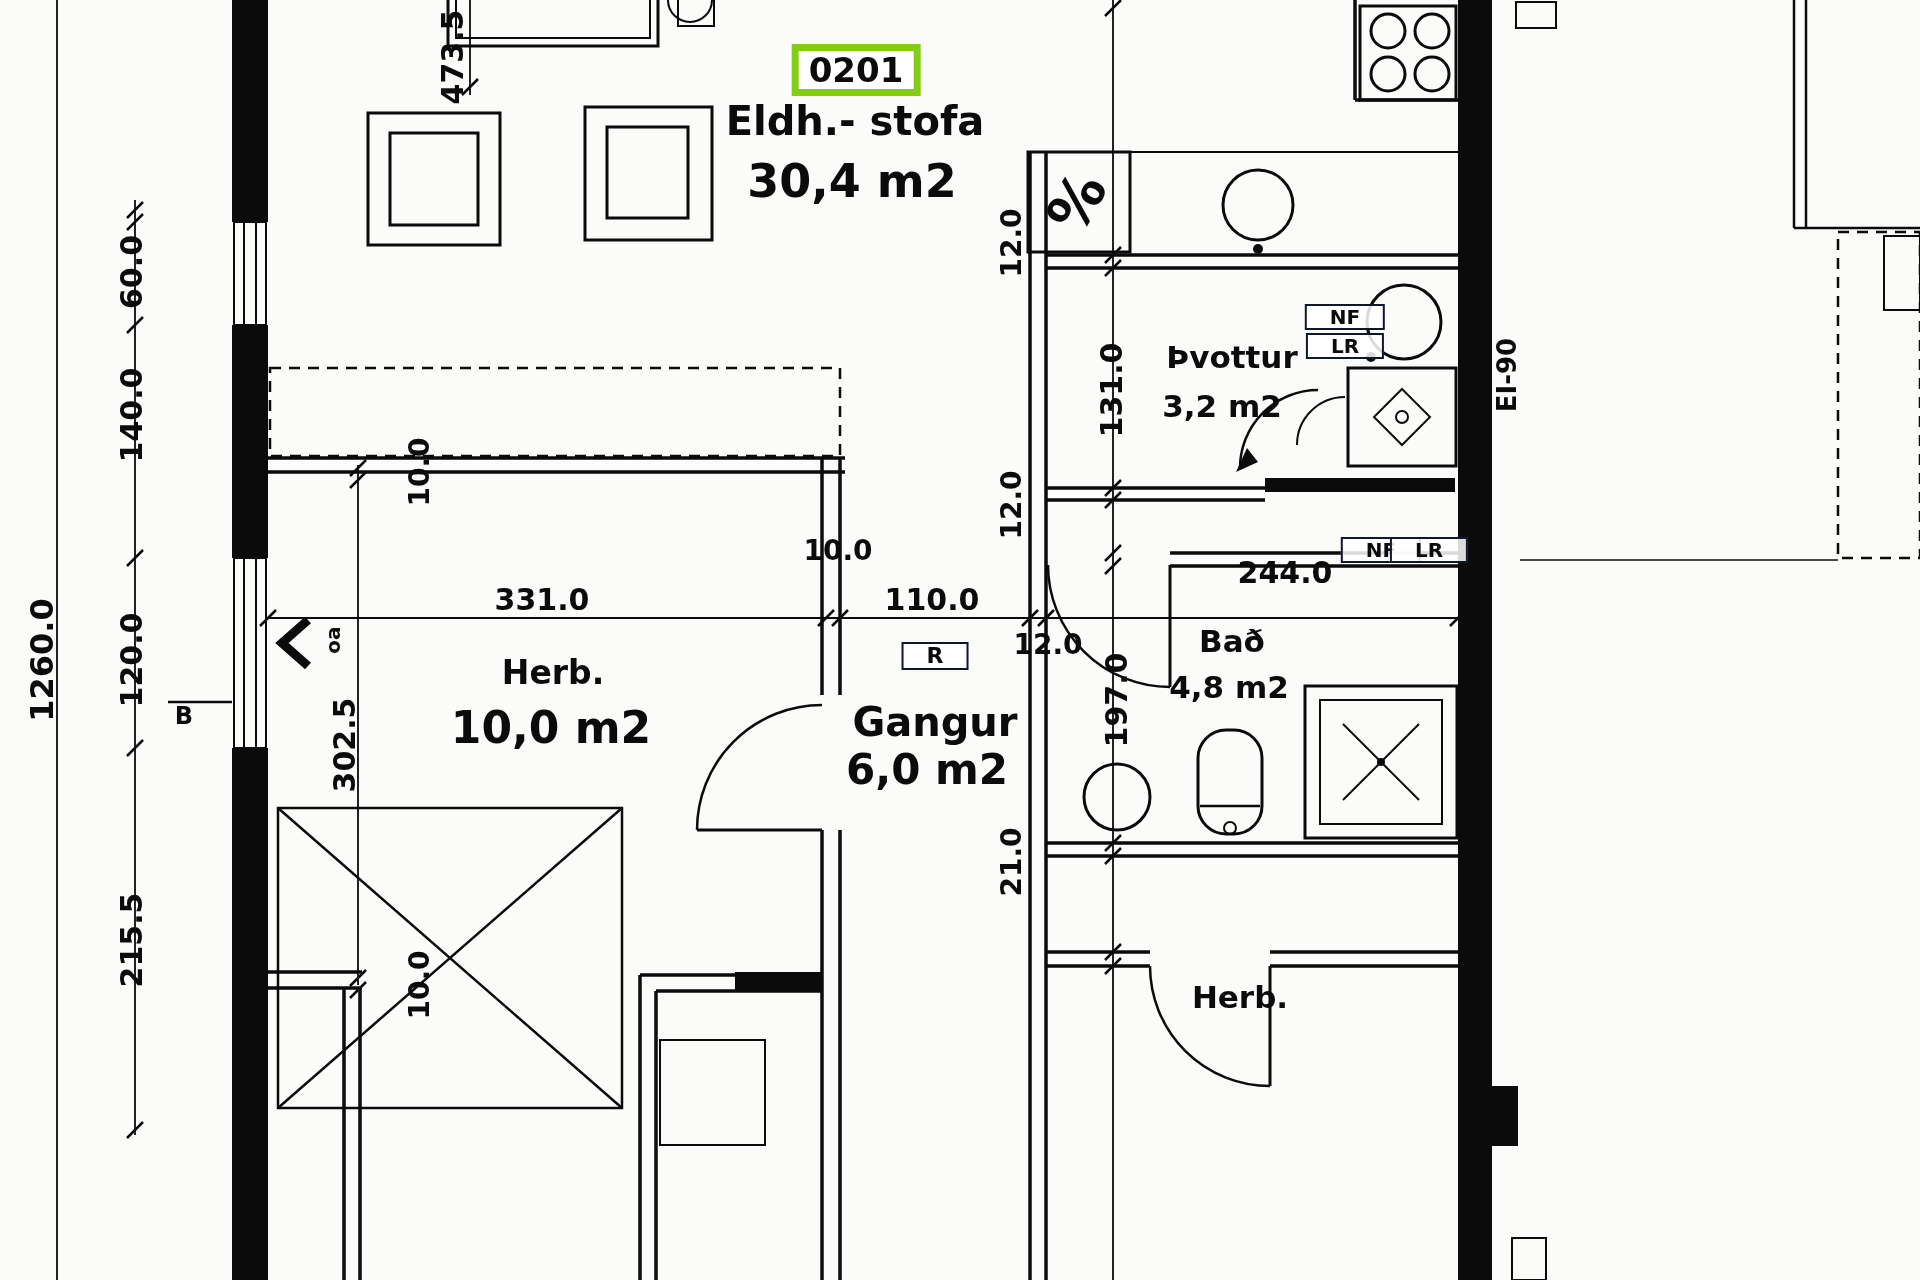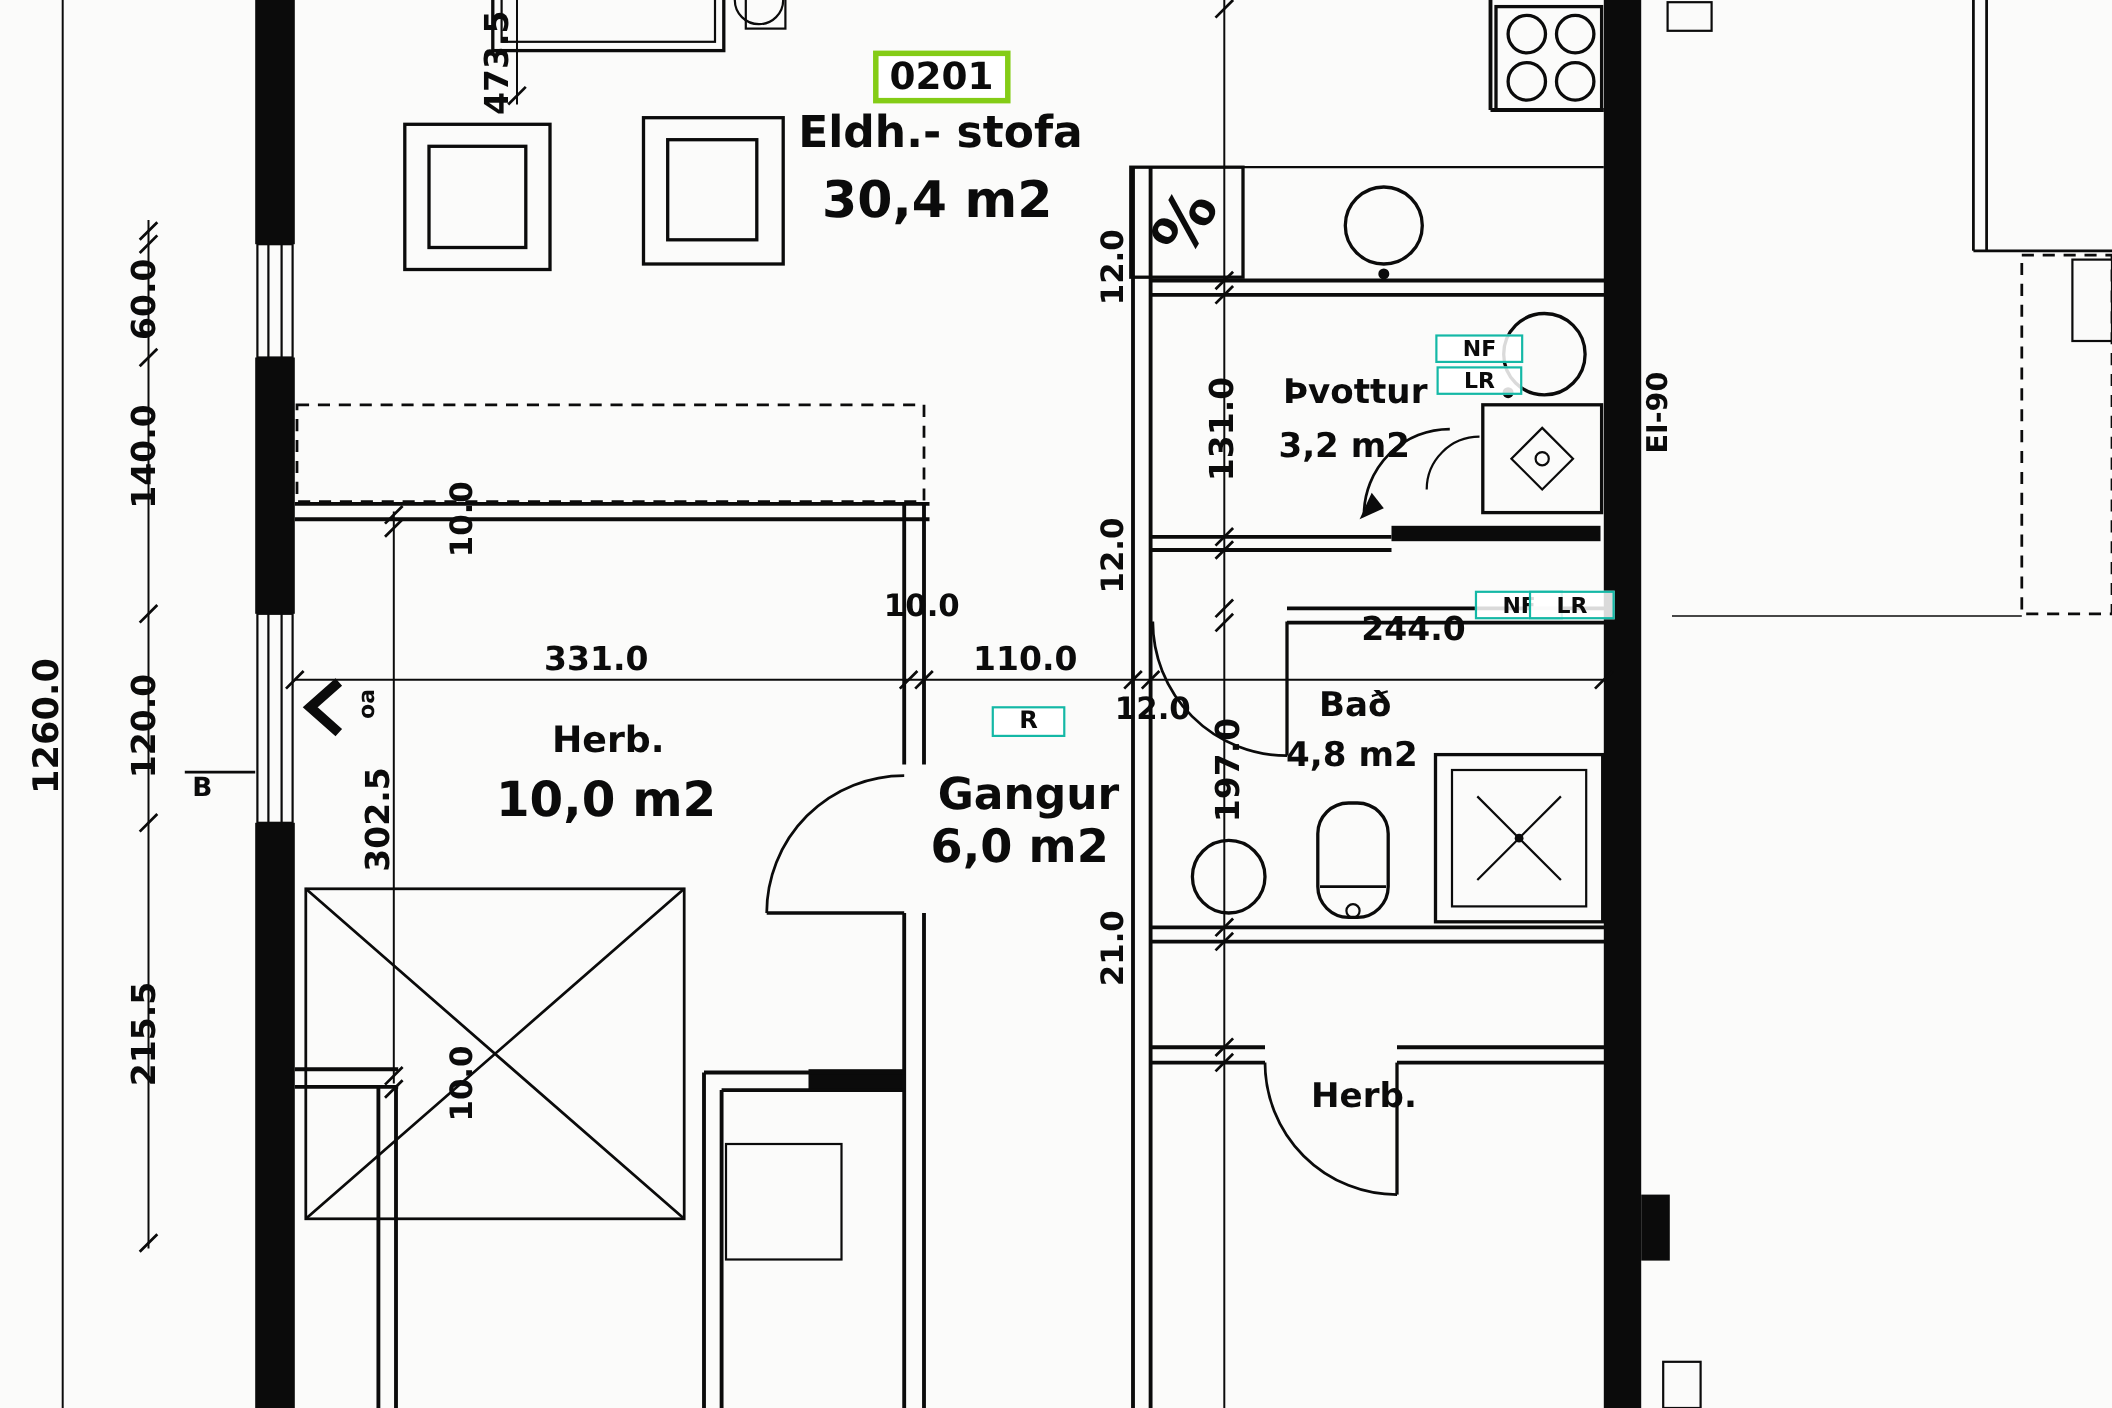--- a/index.html
+++ b/index.html
@@ -2,22 +2,22 @@
 <html><head>
 <meta charset="utf-8">
 <style>
   html,body{margin:0;padding:0;background:#e8e8e8;}
   .stage{position:relative;width:1920px;height:1280px;background:#fbfbfa;overflow:hidden;
          font-family:"DejaVu Sans", sans-serif;}
   .stage svg{position:absolute;left:0;top:0;}
   .lbl{position:absolute;transform:translate(-50%,-50%);font-weight:700;color:#0b0b0b;
        white-space:nowrap;line-height:1;}
   .rot{transform:translate(-50%,-50%) rotate(-90deg);}
-  .box{border:5px solid #84cc16;padding:2px 10px;background:rgba(255,255,255,.85);text-align:right;}
-  .sbox{border:2px solid #14b8a6;padding:1px 23px;background:rgba(255,255,255,.85);}
+  .box{border:7px solid #84cc16;padding:2px 10px;background:rgba(255,255,255,.85);text-align:right;}
+  .sbox{border:2px solid #0f172a;padding:1px 23px;background:rgba(255,255,255,.85);}
   .pct{transform:translate(-50%,-50%) rotate(-60deg);}
 </style>
 </head>
 <body>
 
 <div class="stage">
 
   <svg width="1920" height="1280" viewBox="0 0 1920 1280">
 
     <g fill="#0b0b0b" stroke="none">

